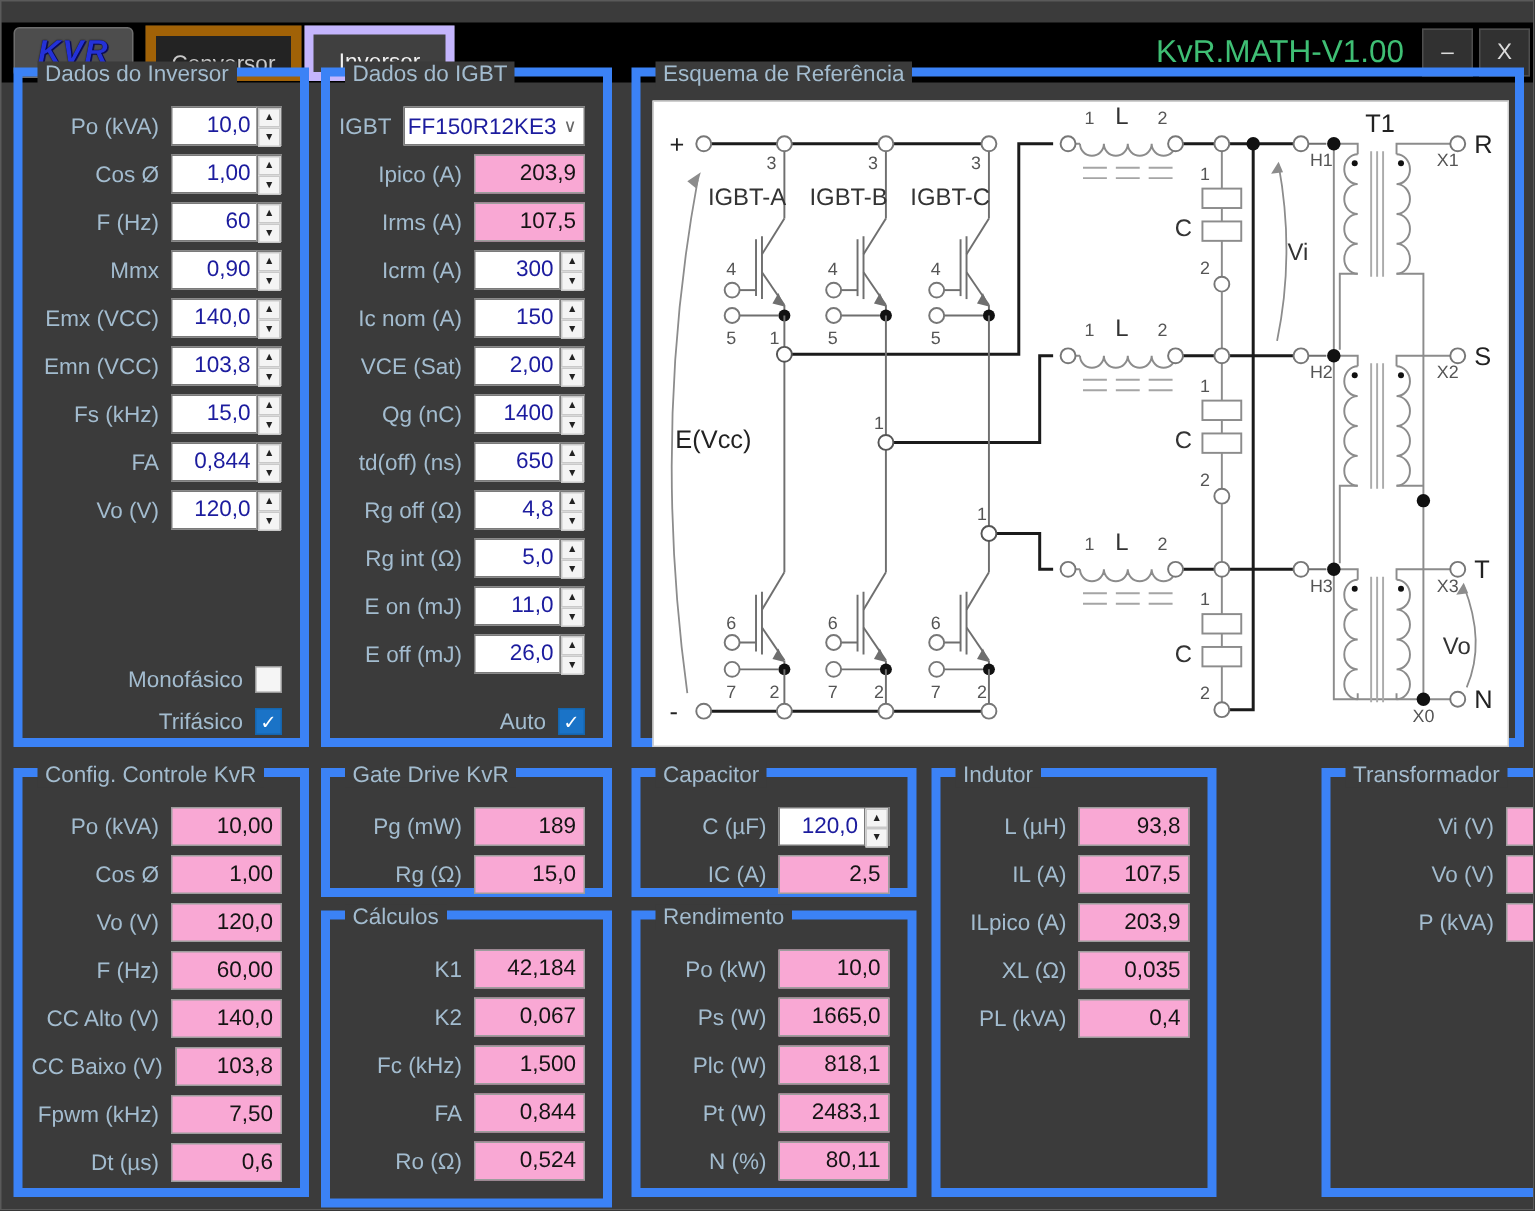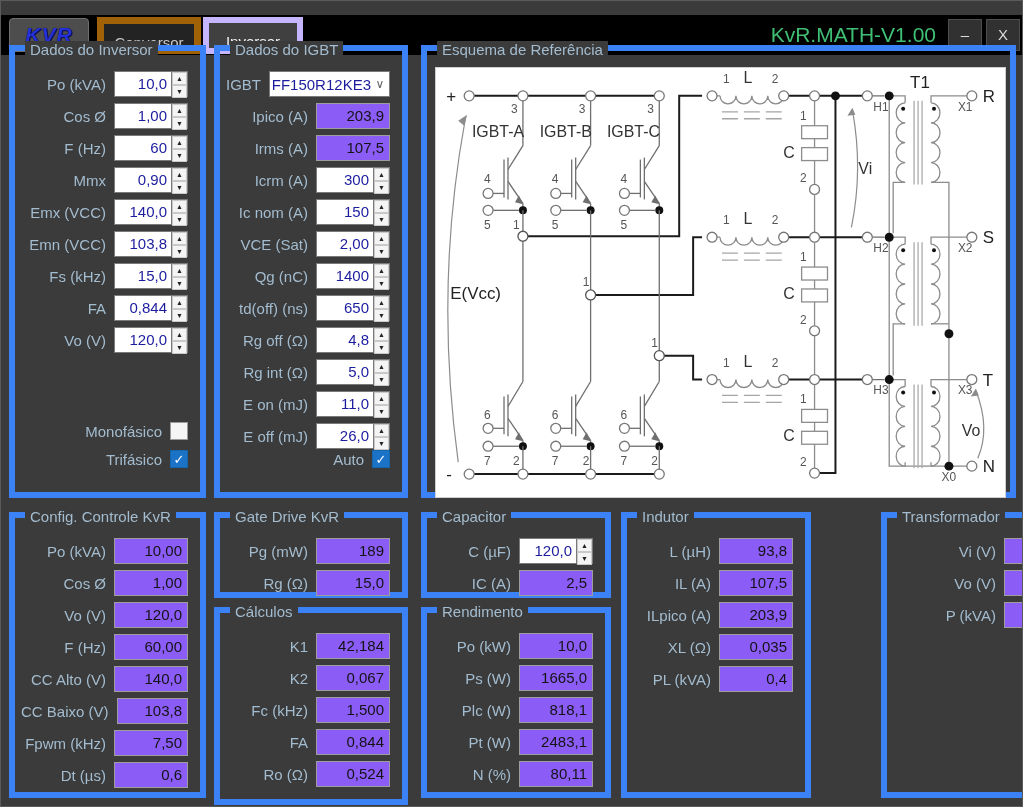--- a/index.html
+++ b/index.html
@@ -17,31 +17,31 @@
   .winbtn{position:absolute;top:4px;width:34px;height:32px;background:#313131;border:1px solid #4e4e4e;color:#dcdcdc;
           font-size:15px;text-align:center;line-height:30px;}
   #btn-min{right:42px;}
   #btn-close{right:4px;}
   
   .group{position:absolute;border:6px solid #3b82f6;}
   .gtitle{position:absolute;top:-10px;left:10px;background:#3b3b3b;padding:0 5px;color:#a3bccf;font-size:15px;white-space:nowrap;}
   .rows{padding:20px 12px 0 6px;}
   .row{display:flex;align-items:center;height:26px;margin-bottom:6px;}
   .lbl{flex:1;text-align:right;margin-right:8px;color:#a3bccf;font-size:15px;white-space:nowrap;}
-  .rofld{width:74px;height:26px;background:#8b5cf6;border:1px solid #9d9d9d;color:#141414;font-size:15px;
+  .rofld{width:74px;height:26px;background:#f9a8d4;border:1px solid #9d9d9d;color:#141414;font-size:15px;
          text-align:right;line-height:24px;padding:0 5px;}
   .spinfld{display:flex;width:74px;height:26px;}
   .sval{flex:1;background:#fff;border:1px solid #7a7a7a;border-right:none;color:#1c1c9e;font-size:15px;
         text-align:right;line-height:24px;padding:0 4px;}
   .sbtns{width:17px;display:flex;flex-direction:column;border:1px solid #7a7a7a;background:#f0f0f0;}
   .sbtns b{flex:1;font-size:7px;color:#222;text-align:center;line-height:11px;font-weight:normal;background:#f4f4f4;border:1px solid #c9c9c9;margin:0;}
   .combofld{display:flex;width:128px;height:26px;background:#fff;border:1px solid #7a7a7a;align-items:center;}
   .cval{flex:1;color:#1c1c9e;font-size:15px;text-align:right;}
   .chev{width:18px;color:#666;font-size:12px;text-align:center;}
-  .checks{position:absolute;right:12px;bottom:22px;}
+  .checks{position:absolute;right:12px;bottom:0;}
   .checkrow{display:flex;align-items:center;justify-content:flex-end;height:22px;margin-top:6px;}
   .clbl{color:#a3bccf;font-size:15px;margin-right:8px;white-space:nowrap;}
   .cb{width:18px;height:18px;border:1px solid #9a9a9a;background:#f5f5f5;color:#fff;font-size:13px;line-height:17px;text-align:center;}
   .cb.checked{background:#1a73c7;border-color:#1565ad;}
   
   #diagram{position:absolute;left:8px;top:16px;width:571px;height:431px;background:#fff;border:1px solid #cfcfcf;}
   svg text{font-family:"Liberation Sans",sans-serif;}
 </style>
 </head>
 <body>

